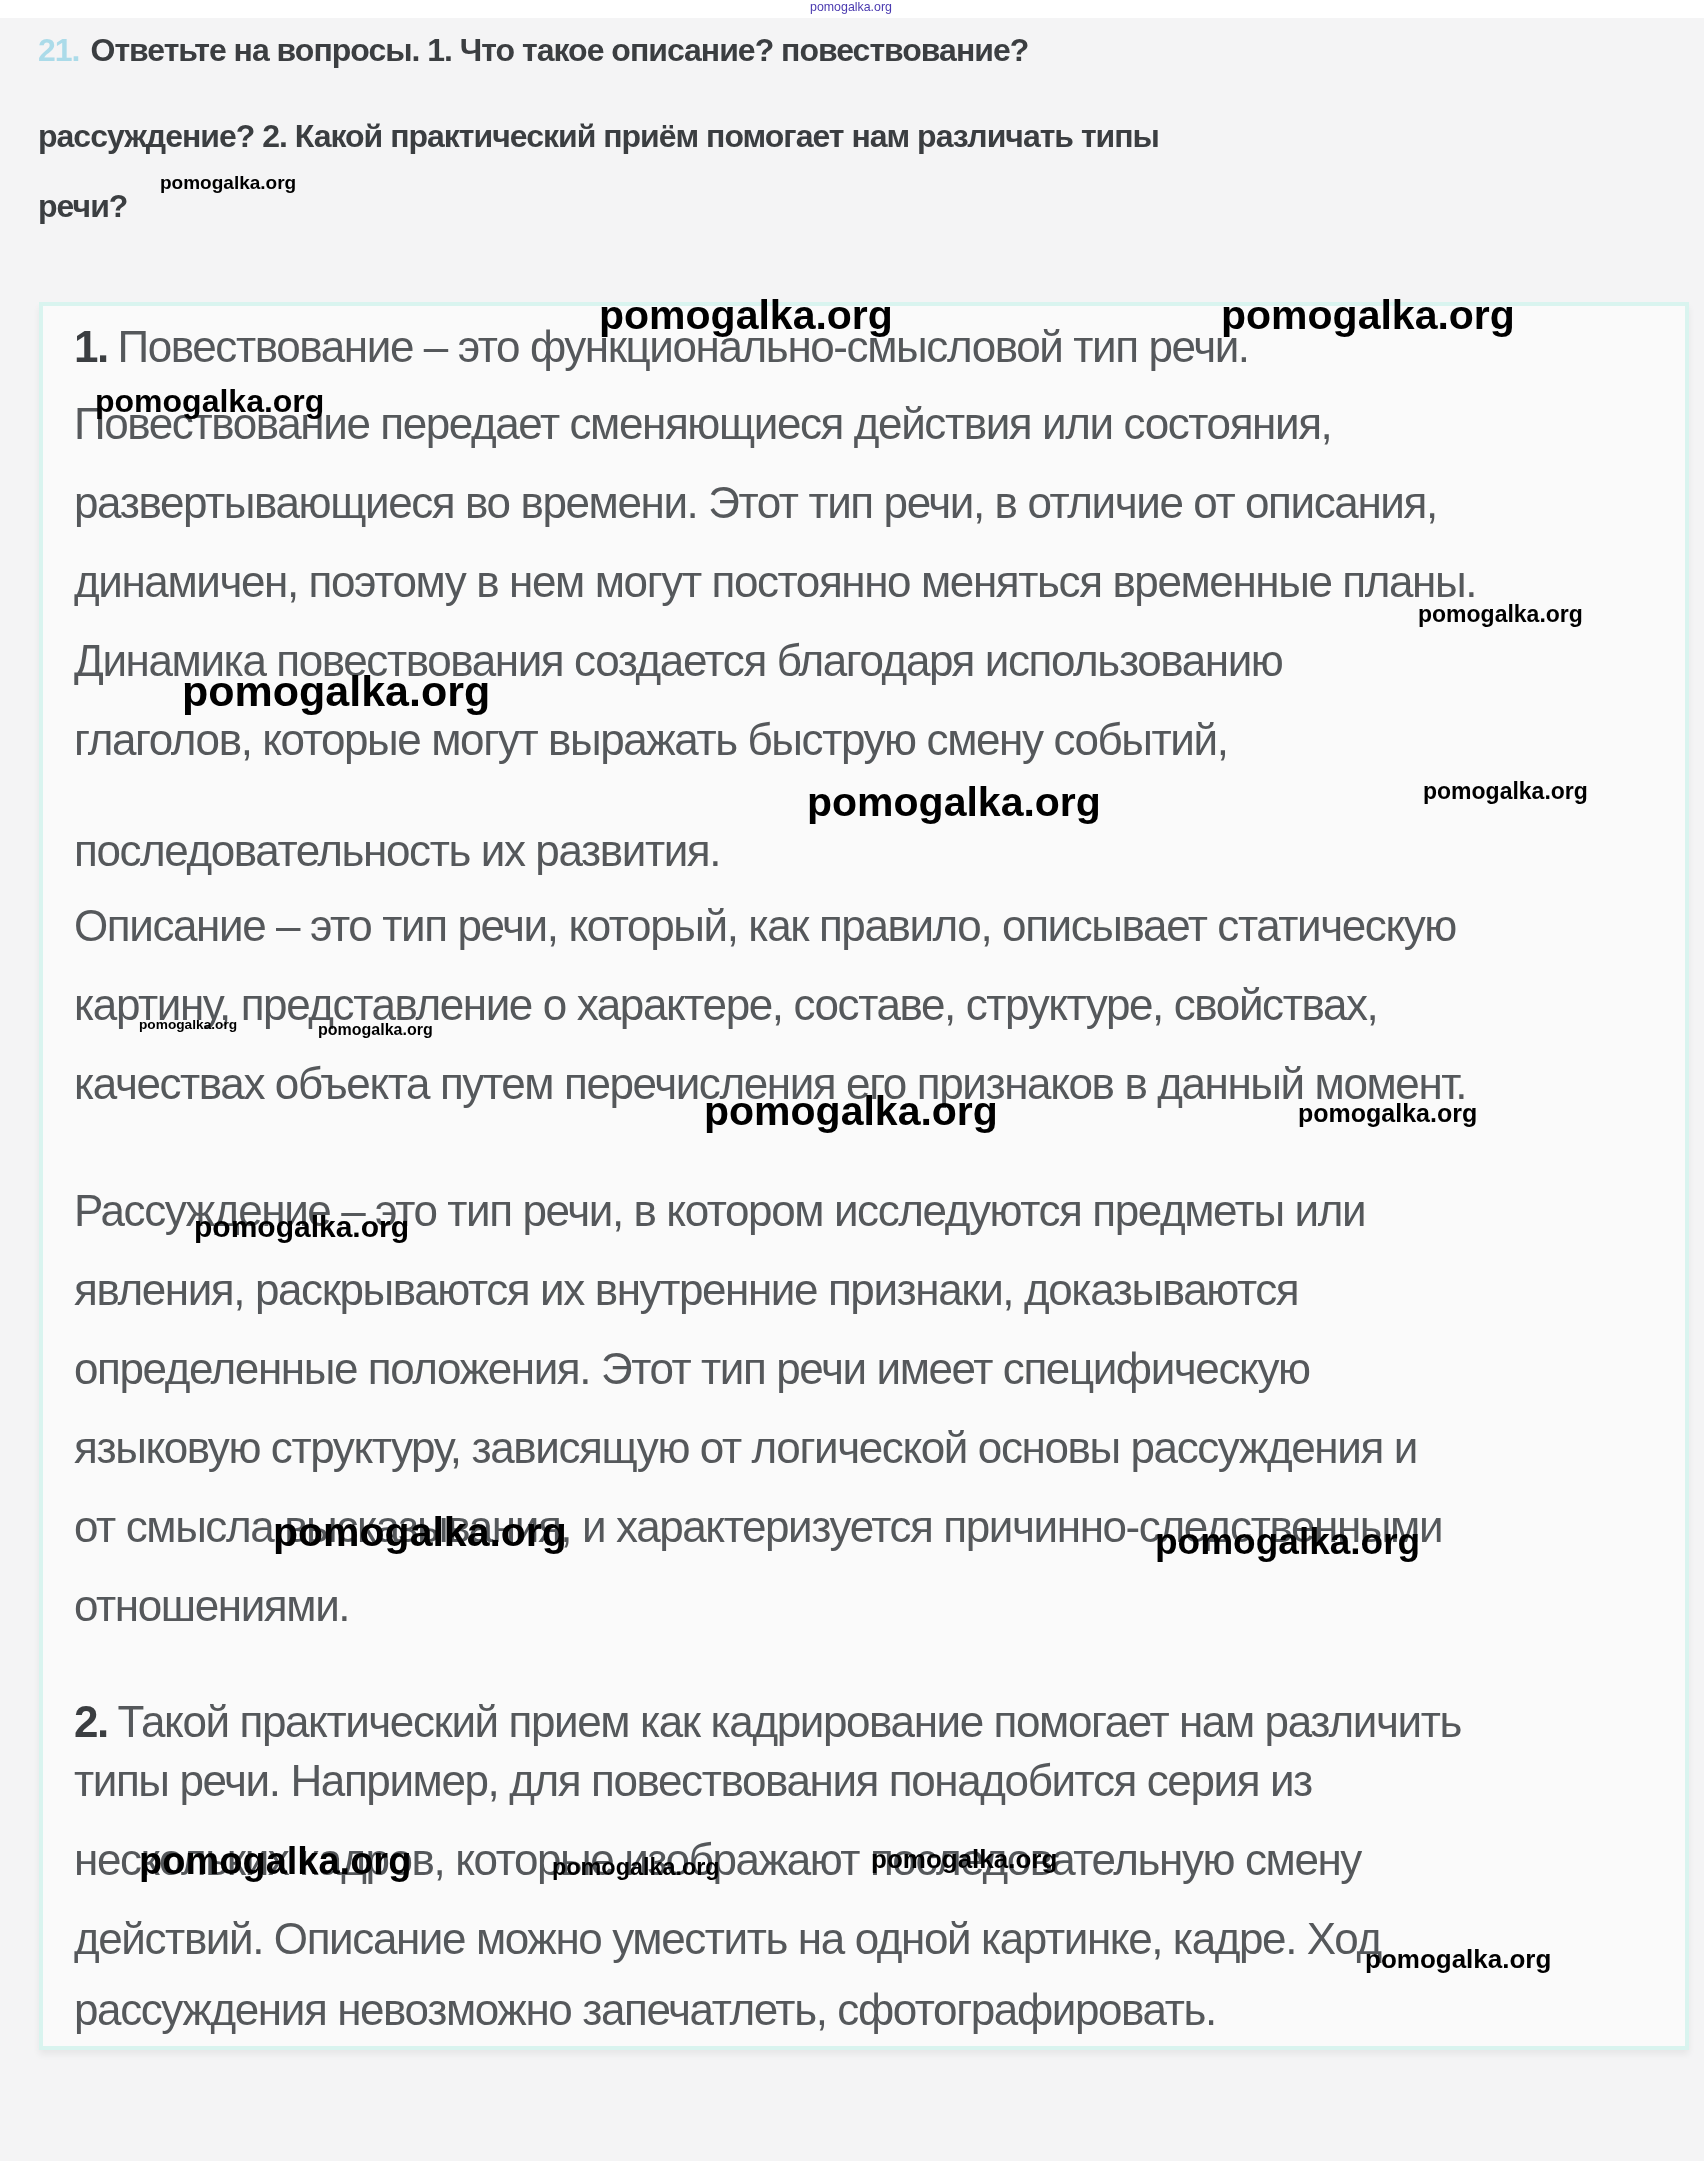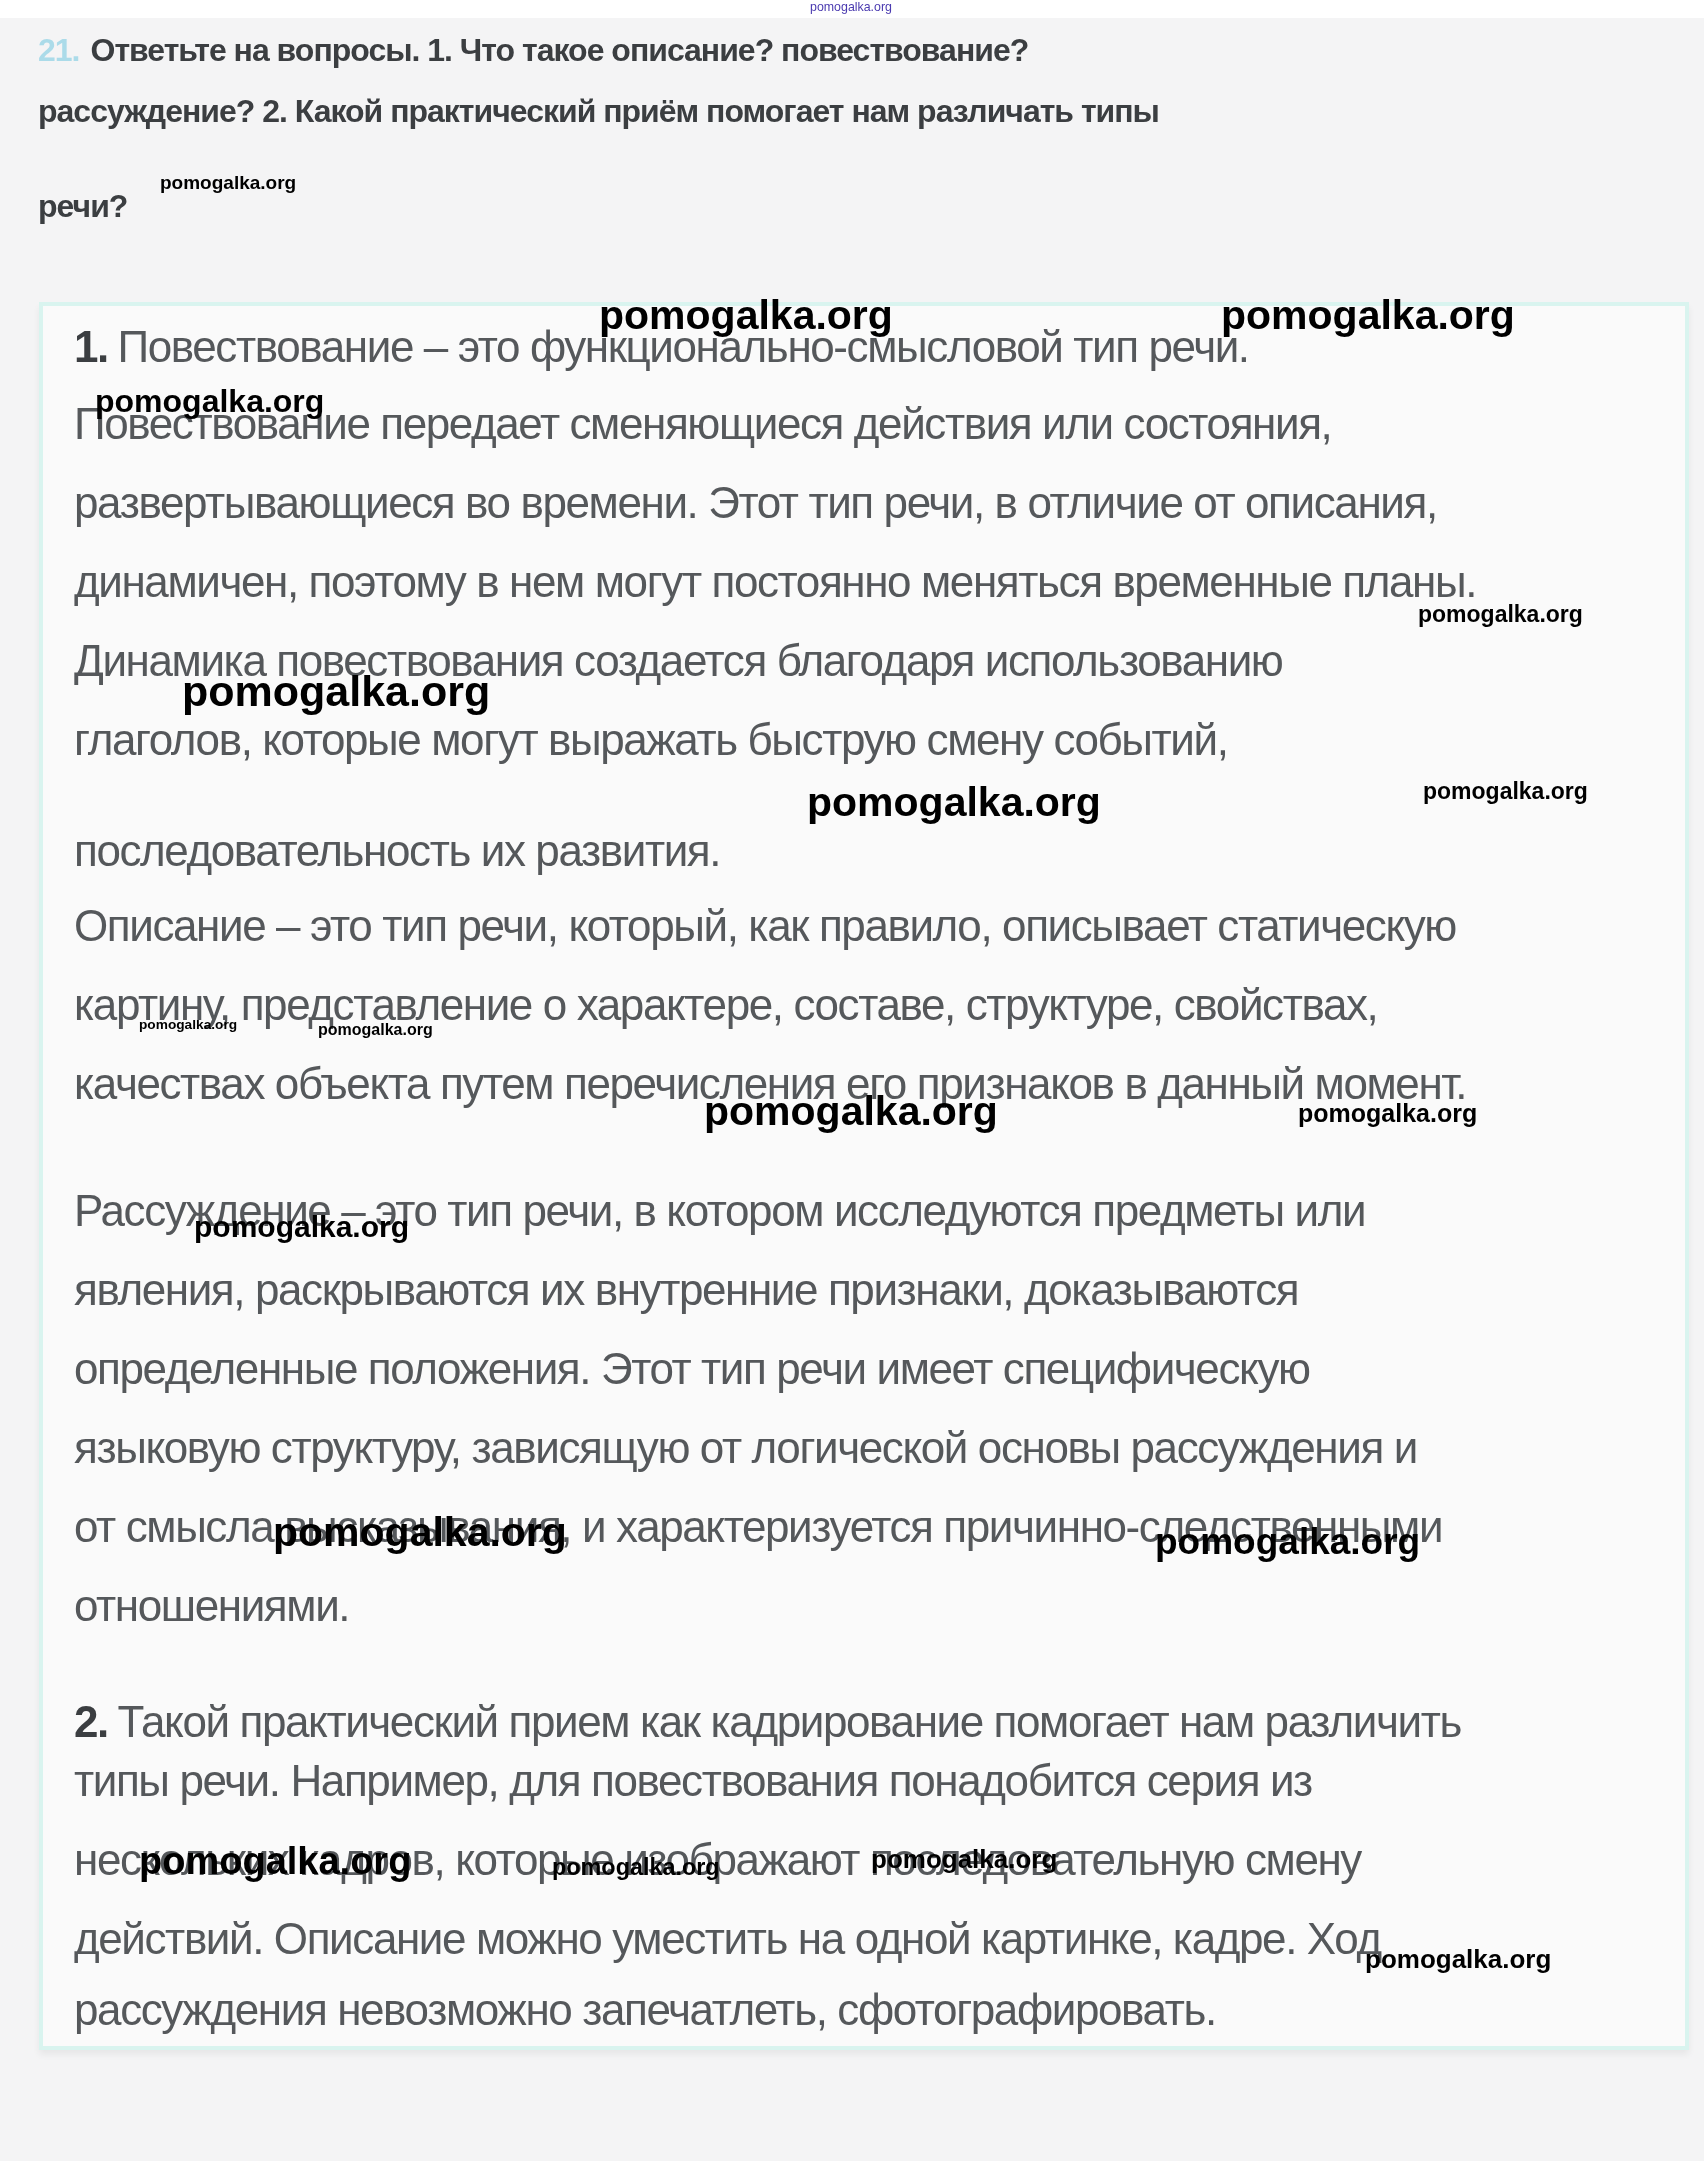--- a/index.html
+++ b/index.html
@@ -45,21 +45,21 @@
   .wm-top{color:#4b3bb0;font-weight:500;}
 </style>
 </head>
 <body>
 
 <div class="top-strip"></div>
 
 <div class="bg-wm">GDZ.life</div>
 
 <div class="h-line" style="top:34px;"><span class="q-num">21.</span><span>Ответьте на вопросы. 1. Что такое описание? повествование?</span></div>
-<div class="h-line" style="top:95px;">рассуждение? 2. Какой практический приём помогает нам различать типы</div>
+<div class="h-line" style="top:120px;">рассуждение? 2. Какой практический приём помогает нам различать типы</div>
 <div class="h-line" style="top:190px;">речи?</div>
 
 <div class="answer-box"></div>
 
 <div class="bl" style="top:325px;text-align:right;"><span class="num">1.</span><span>Повествование – это функционально-смысловой тип речи.</span></div>
 <div class="bl" style="top:402px;">Повествование передает сменяющиеся действия или состояния,</div>
 <div class="bl" style="top:481px;">развертывающиеся во времени. Этот тип речи, в отличие от описания,</div>
 <div class="bl" style="top:560px;">динамичен, поэтому в нем могут постоянно меняться временные планы.</div>
 <div class="bl" style="top:639px;">Динамика повествования создается благодаря использованию</div>
 <div class="bl" style="top:718px;">глаголов, которые могут выражать быструю смену событий,</div>

